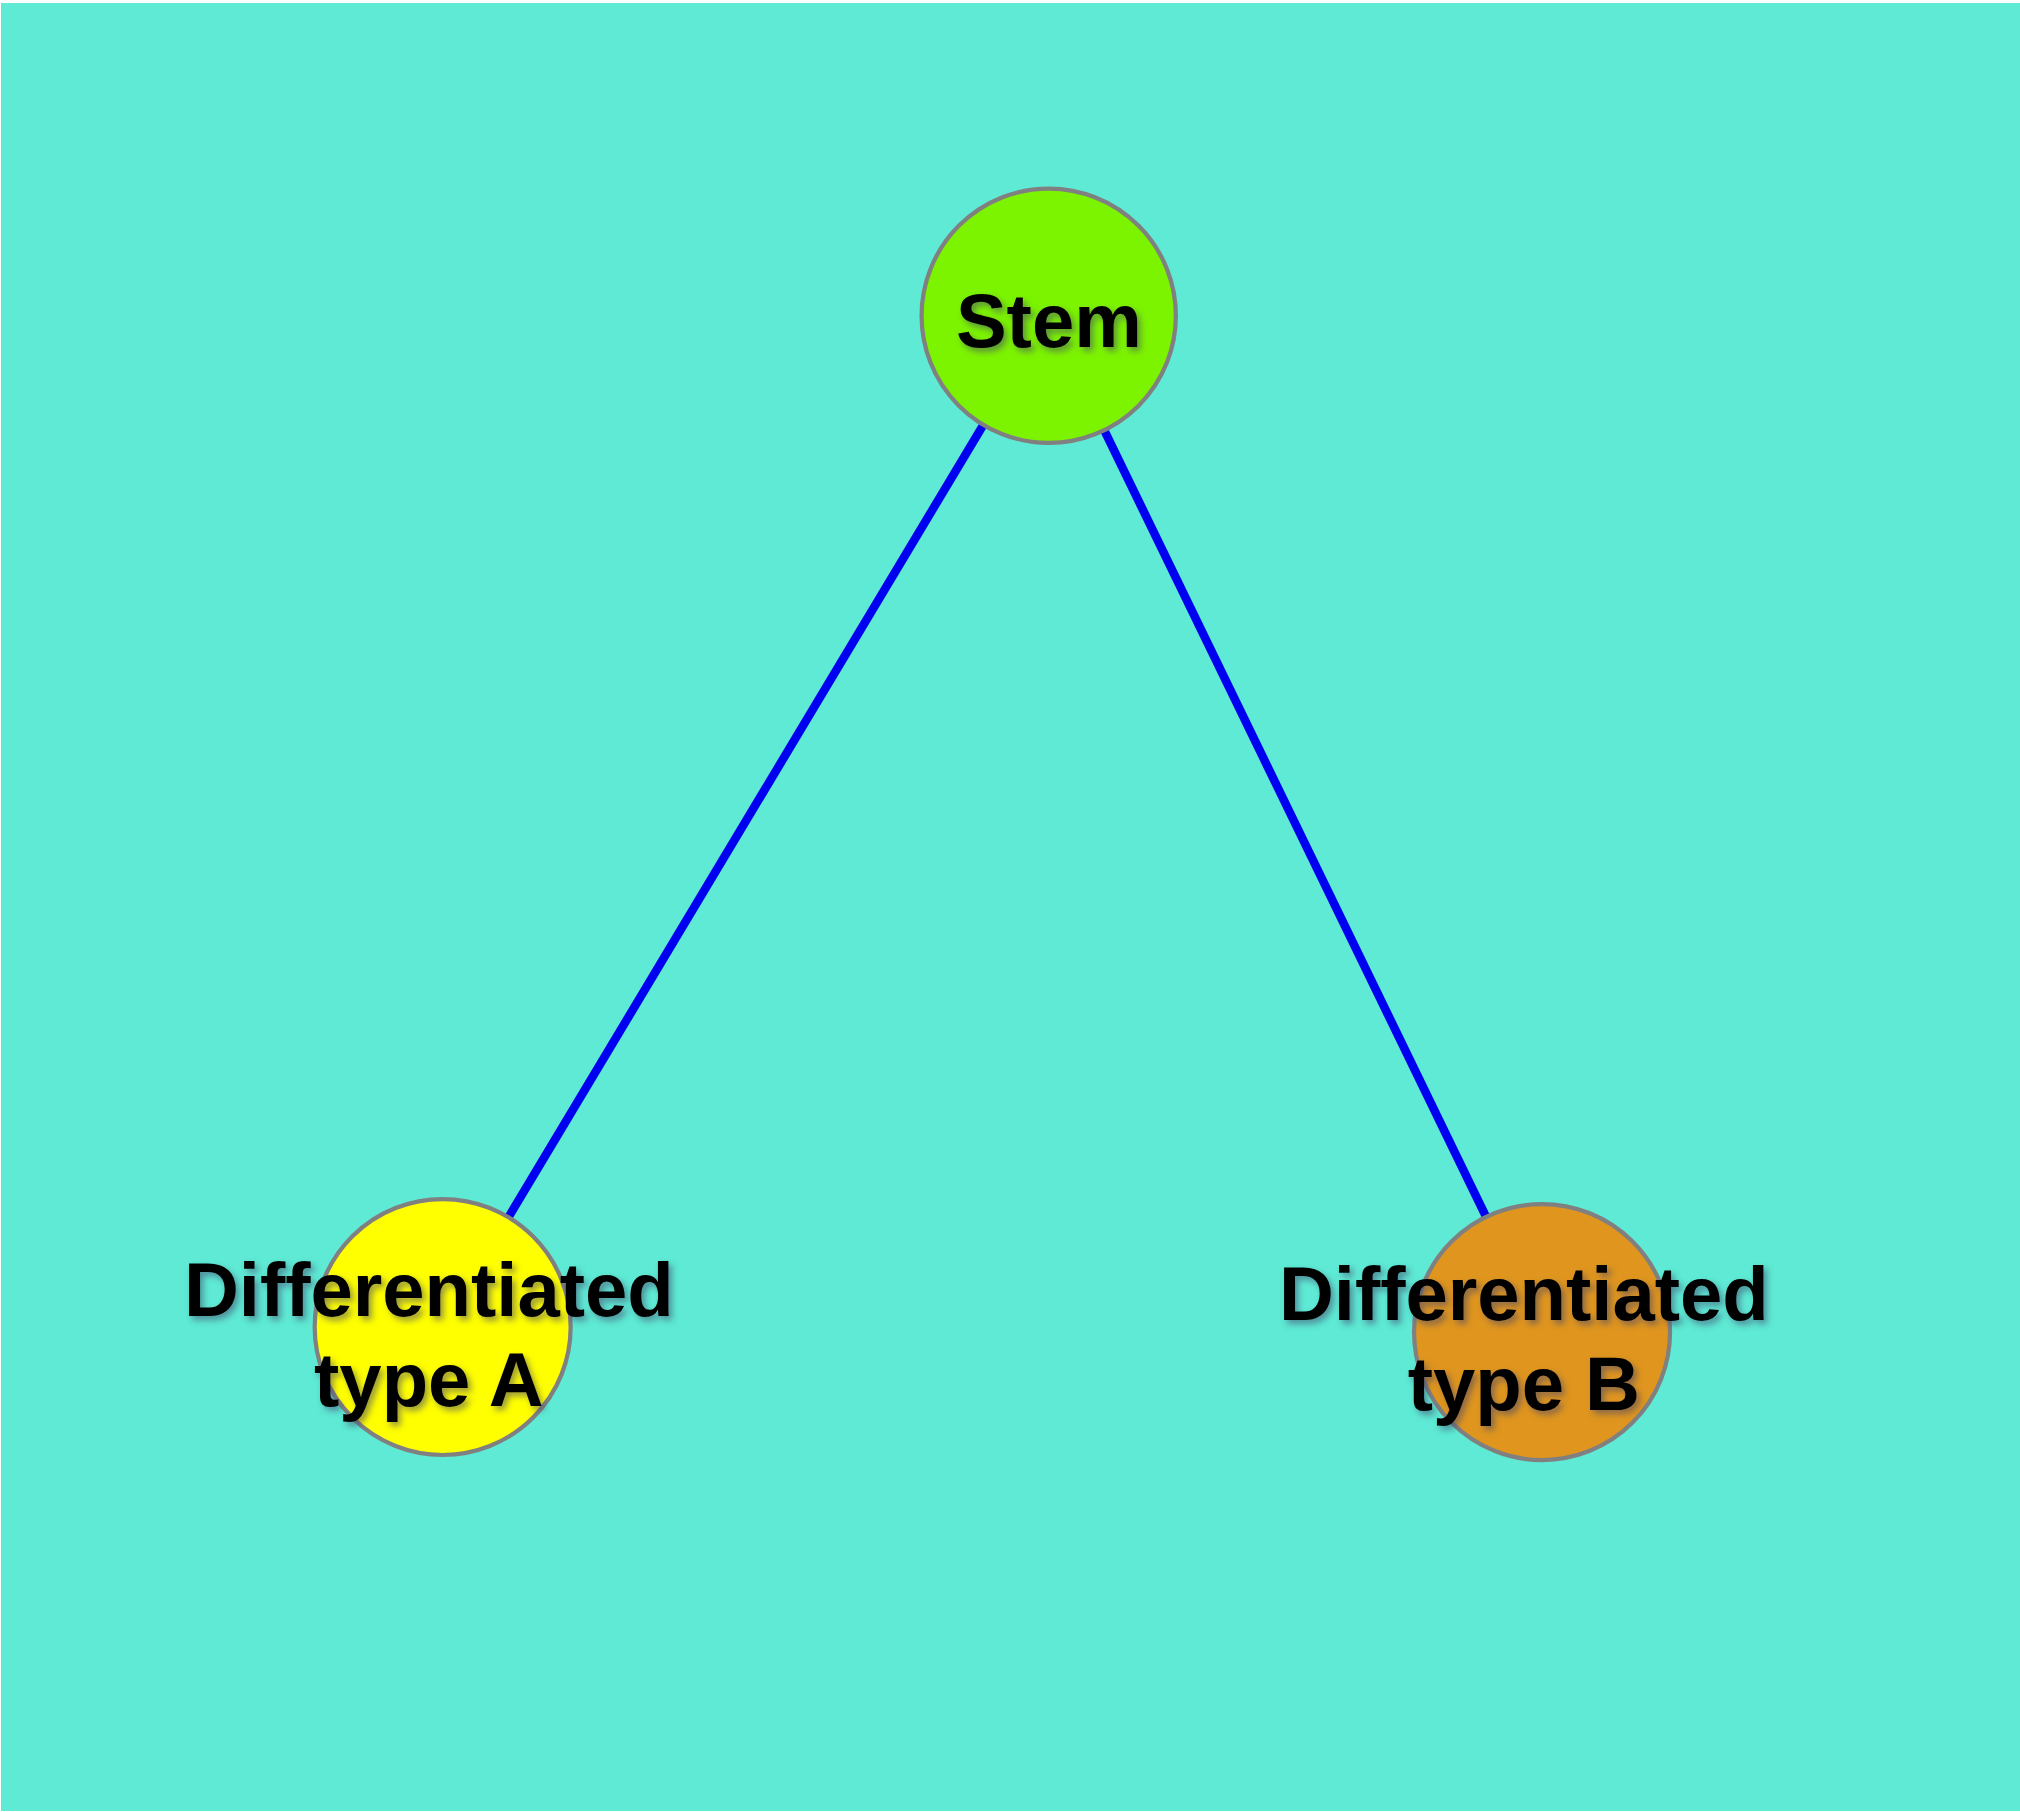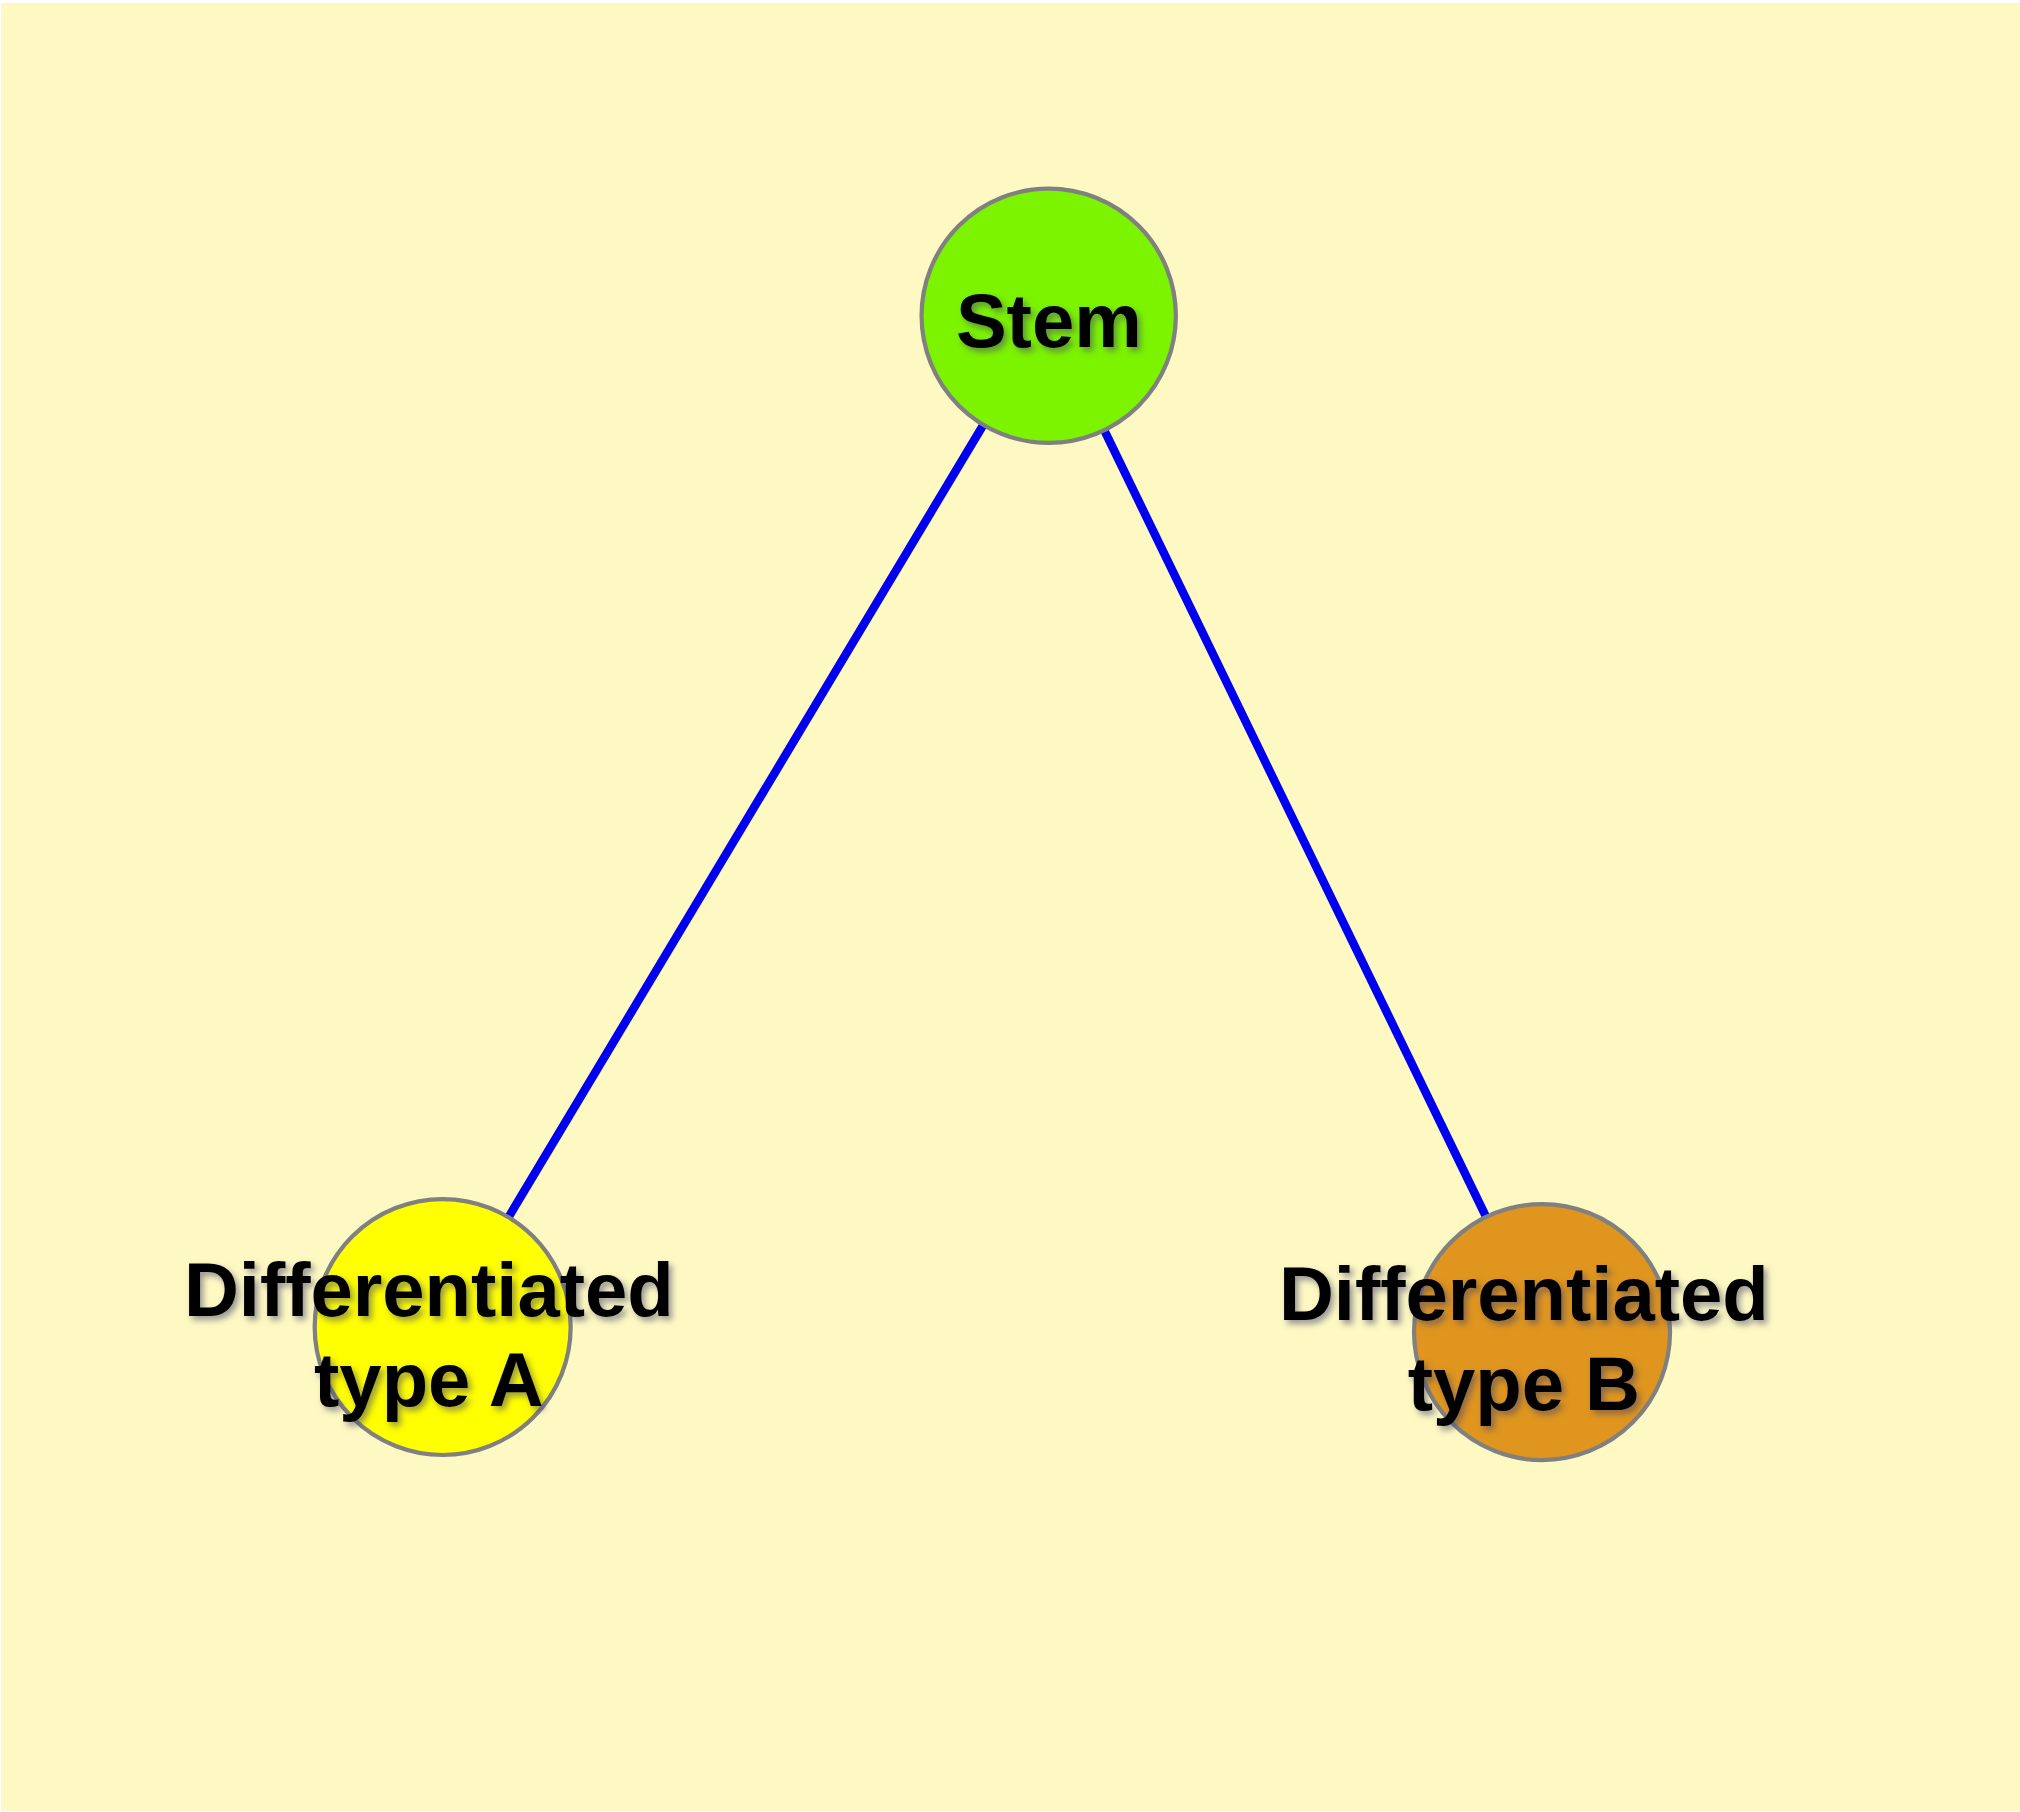--- a/index.html
+++ b/index.html
@@ -9,21 +9,21 @@
     height: 1812px;
     background: #ffffff;
     overflow: hidden;
   }
   .canvas {
     position: absolute;
     left: 0.8px;
     top: 2.5px;
     width: 2020px;
     height: 1808px;
-    background: #fef9c3;
+    background: #5eead4;
   }
   svg.graph {
     position: absolute;
     left: 0;
     top: 0;
     width: 100%;
     height: 100%;
   }
   .edge {
     stroke-width: 10px;

